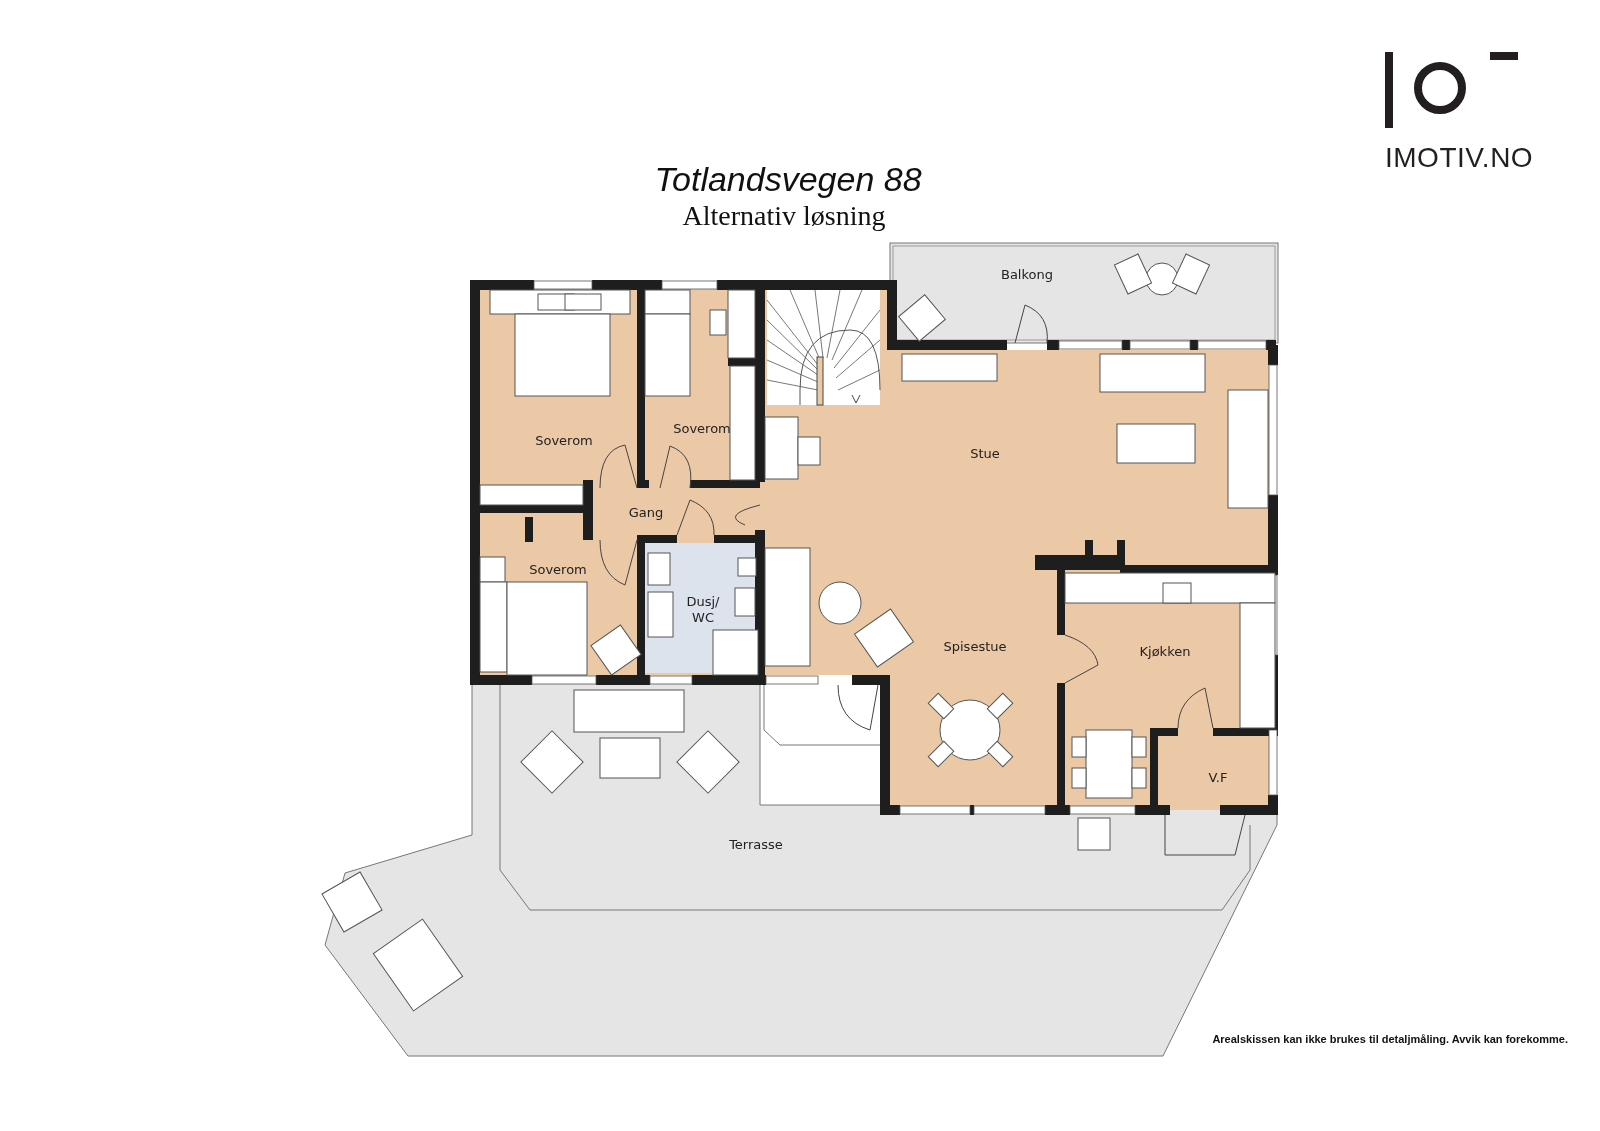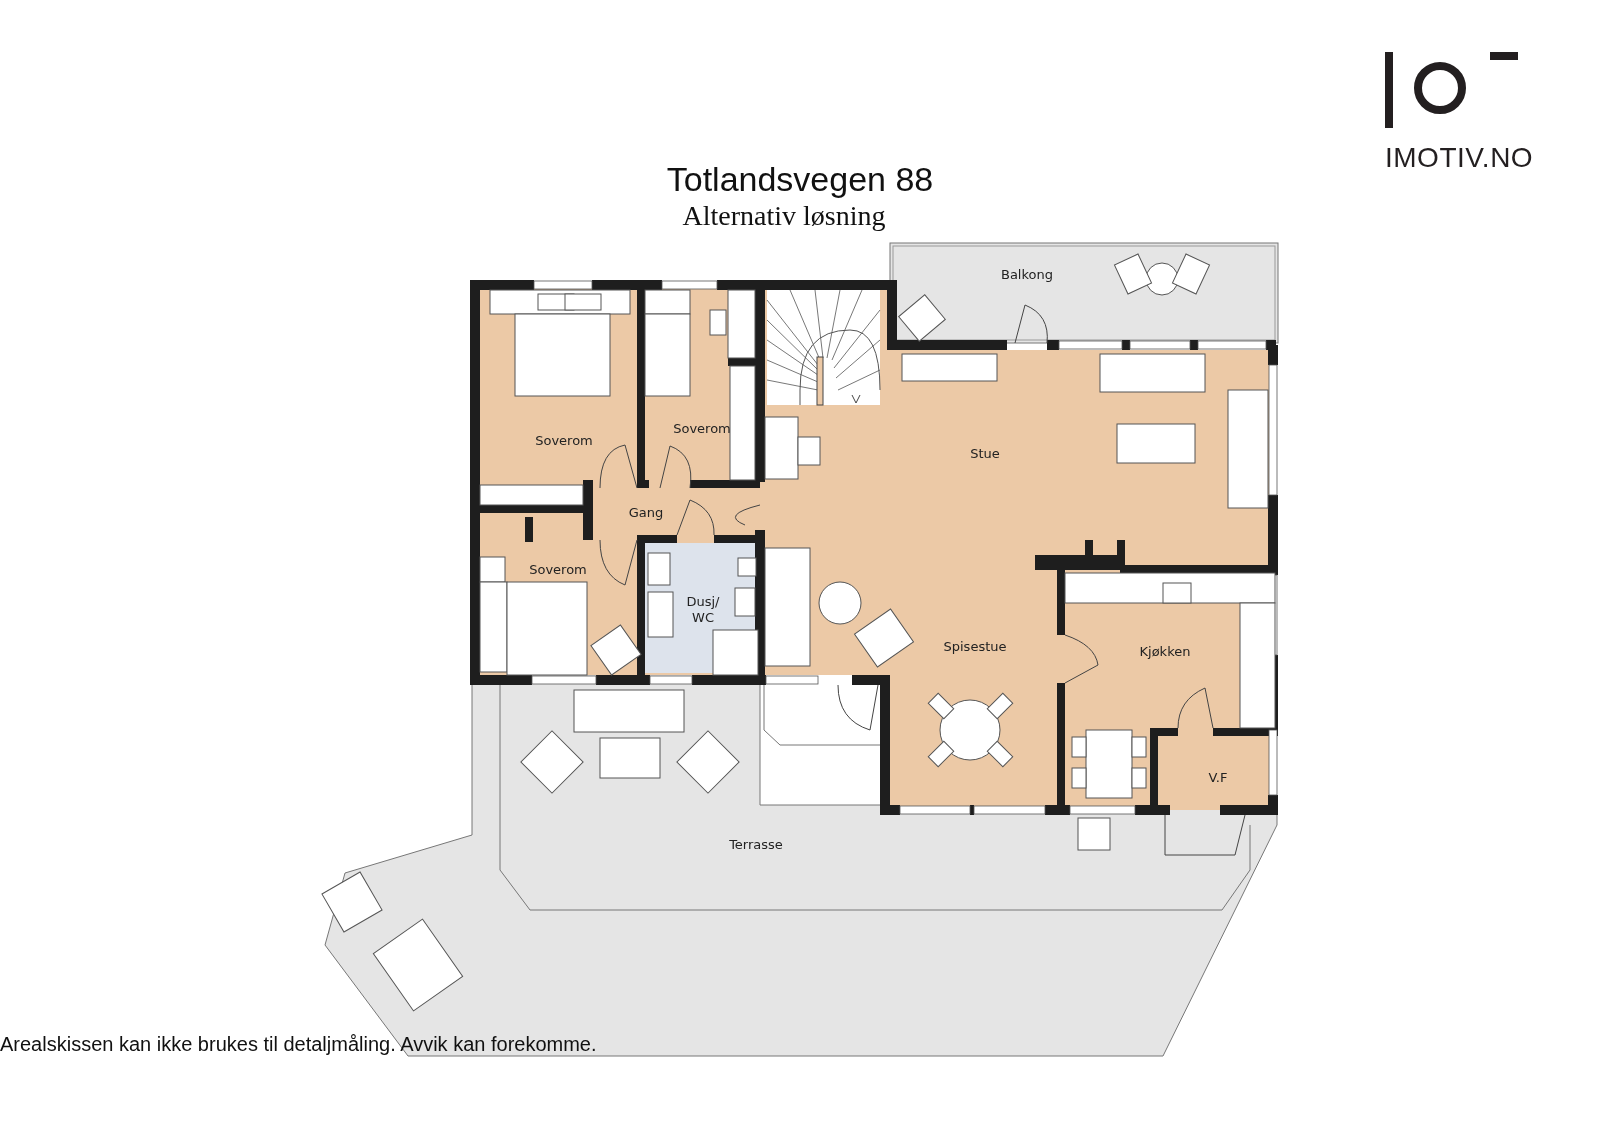--- a/index.html
+++ b/index.html
@@ -1,22 +1,22 @@
 <!DOCTYPE html>
 <html><head>
 <meta charset="utf-8">
 <style>
   html, body { margin:0; padding:0; background:#ffffff; }
   body { width:1600px; height:1131px; position:relative; overflow:hidden; font-family:"Liberation Sans", sans-serif; }
   .logo { position:absolute; left:1383px; top:50px; width:140px; height:120px; }
   .logo-text { position:absolute; left:1385px; top:142px; font-size:28px; letter-spacing:0.5px; color:#231f20; font-family:"Liberation Sans", sans-serif; }
-  .title { position:absolute; left:16px; width:1568px; top:160px; text-align:center; font-size:34px; color:#111; }
+  .title { position:absolute; left:4px; width:1568px; top:160px; text-align:center; font-size:34px; color:#111;font-style:italic; }
   .subtitle { position:absolute; left:0; width:1568px; top:200px; text-align:center; font-size:28px; color:#111;font-family:Liberation Serif, serif; }
   .plan { position:absolute; left:0; top:0; width:1600px; height:1131px; }
-  .disclaimer { position:absolute; left:0; width:1568px; top:1033px; text-align:left; font-size:20px; color:#111; }
+  .disclaimer { position:absolute; left:0; width:1568px; top:1033px; text-align:right; font-size:11px; color:#111;font-weight:bold; }
   .room-label { font-family:"DejaVu Sans", sans-serif; font-size:13px; fill:#222; }
 </style>
 </head>
 <body>
 
 <div class="logo">
   <svg width="140" height="90" viewBox="0 0 140 90">
     <rect x="2" y="2" width="8" height="76" fill="#231f20"></rect>
     <circle cx="57" cy="38" r="22" fill="none" stroke="#231f20" stroke-width="8"></circle>
     <rect x="107" y="2" width="28" height="8" fill="#231f20"></rect>

